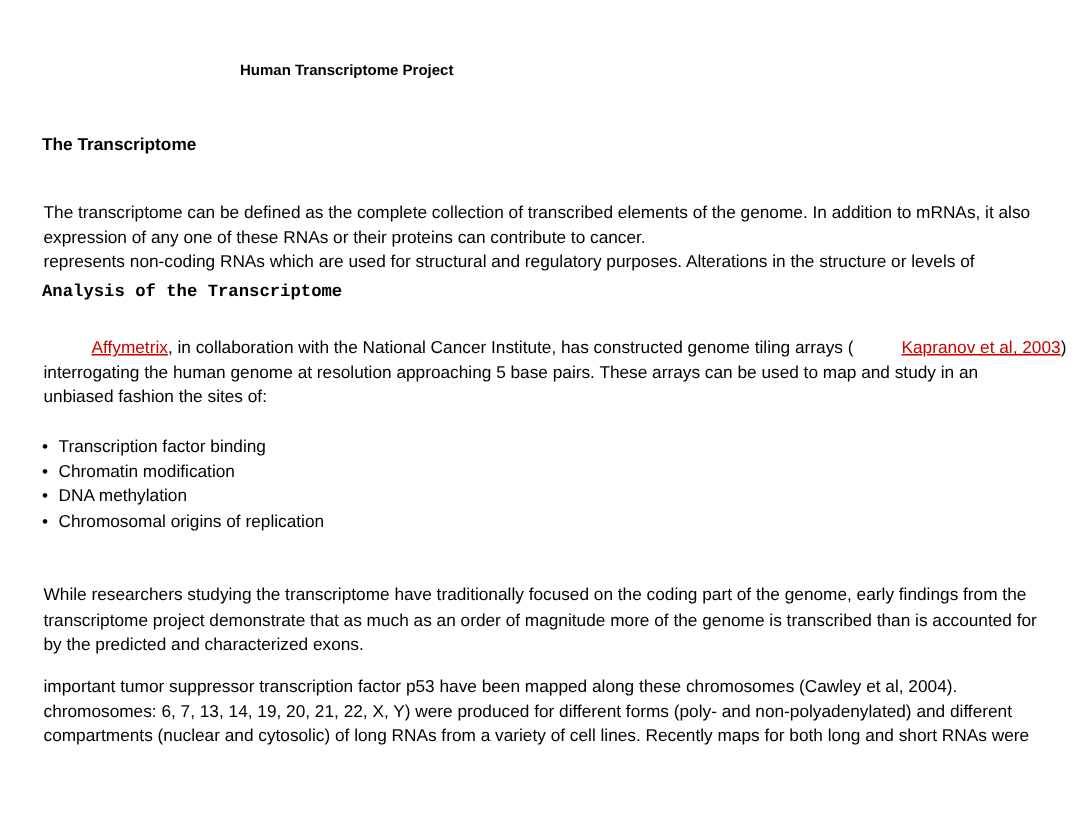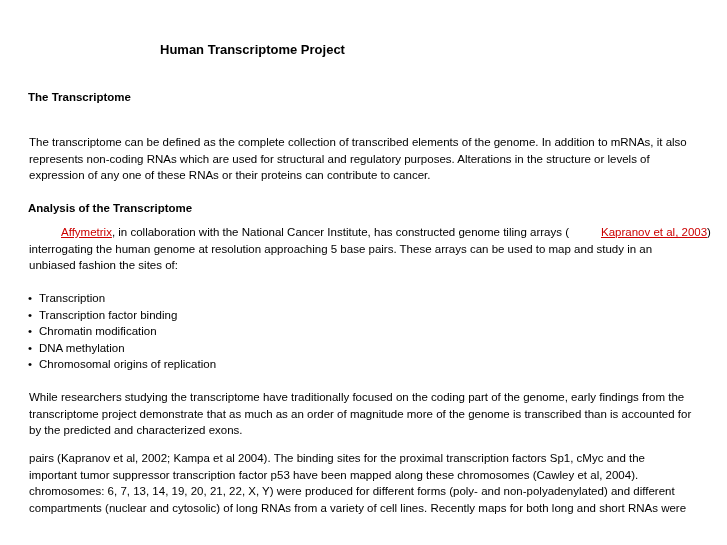--- a/index.html
+++ b/index.html
@@ -18,21 +18,21 @@
     .page {
       position: absolute;
       left: 28px;
       top: 0;
       width: 695px;
     }
     .page-title {
       position: absolute;
       left: 132px;
       top: 42px;
-      font-size: 13px;
+      font-size: 10px;
       font-weight: bold;
       margin: 0;
       white-space: nowrap;
     }
     .h3 {
       position: absolute;
       left: 0;
       font-size: 11.5px;
       font-weight: bold;
       margin: 0;
@@ -77,46 +77,44 @@
 <body>
 
 <div class="page">
 
   <h1 class="page-title">Human Transcriptome Project</h1>
 
   <h3 class="h3" style="top:91px;">The Transcriptome</h3>
 
   <p class="para" style="top:134px;">
     <span class="line">The transcriptome can be defined as the complete collection of transcribed elements of the genome. In addition to mRNAs, it also</span>
+    <span class="line">expression of any one of these RNAs or their proteins can contribute to cancer.</span>
     <span class="line">represents non-coding RNAs which are used for structural and regulatory purposes. Alterations in the structure or levels of</span>
-    <span class="line">expression of any one of these RNAs or their proteins can contribute to cancer.</span>
   </p>
 
-  <h3 class="h3" style="top:202px;">Analysis of the Transcriptome</h3>
+  <h3 class="h3" style="top:188px;font-family:Liberation Mono, monospace;">Analysis of the Transcriptome</h3>
 
   <p class="para" style="top:224px;">
     <span class="line"><a class="link" href="#">Affymetrix</a><span>, in collaboration with the National Cancer Institute, has constructed genome tiling arrays (</span><a class="link" href="#">Kapranov et al, 2003</a><span>)</span></span>
     <span class="line">interrogating the human genome at resolution approaching 5 base pairs. These arrays can be used to map and study in an</span>
     <span class="line">unbiased fashion the sites of:</span>
   </p>
 
   <ul class="sites">
-    <li><span class="bullet">•</span><span>Transcription</span></li>
     <li><span class="bullet">•</span><span>Transcription factor binding</span></li>
     <li><span class="bullet">•</span><span>Chromatin modification</span></li>
     <li><span class="bullet">•</span><span>DNA methylation</span></li>
     <li><span class="bullet">•</span><span>Chromosomal origins of replication</span></li>
   </ul>
 
   <p class="para" style="top:389px;">
     <span class="line">While researchers studying the transcriptome have traditionally focused on the coding part of the genome, early findings from the</span>
     <span class="line">transcriptome project demonstrate that as much as an order of magnitude more of the genome is transcribed than is accounted for</span>
     <span class="line">by the predicted and characterized exons.</span>
   </p>
 
   <p class="para" style="top:450px;">
-    <span class="line">pairs (Kapranov et al, 2002; Kampa et al 2004). The binding sites for the proximal transcription factors Sp1, cMyc and the</span>
     <span class="line">important tumor suppressor transcription factor p53 have been mapped along these chromosomes (Cawley et al, 2004).</span>
     <span class="line">chromosomes: 6, 7, 13, 14, 19, 20, 21, 22, X, Y) were produced for different forms (poly- and non-polyadenylated) and different</span>
     <span class="line">compartments (nuclear and cytosolic) of long RNAs from a variety of cell lines. Recently maps for both long and short RNAs were</span>
   </p>
 
 </div>
 
 </body></html>

